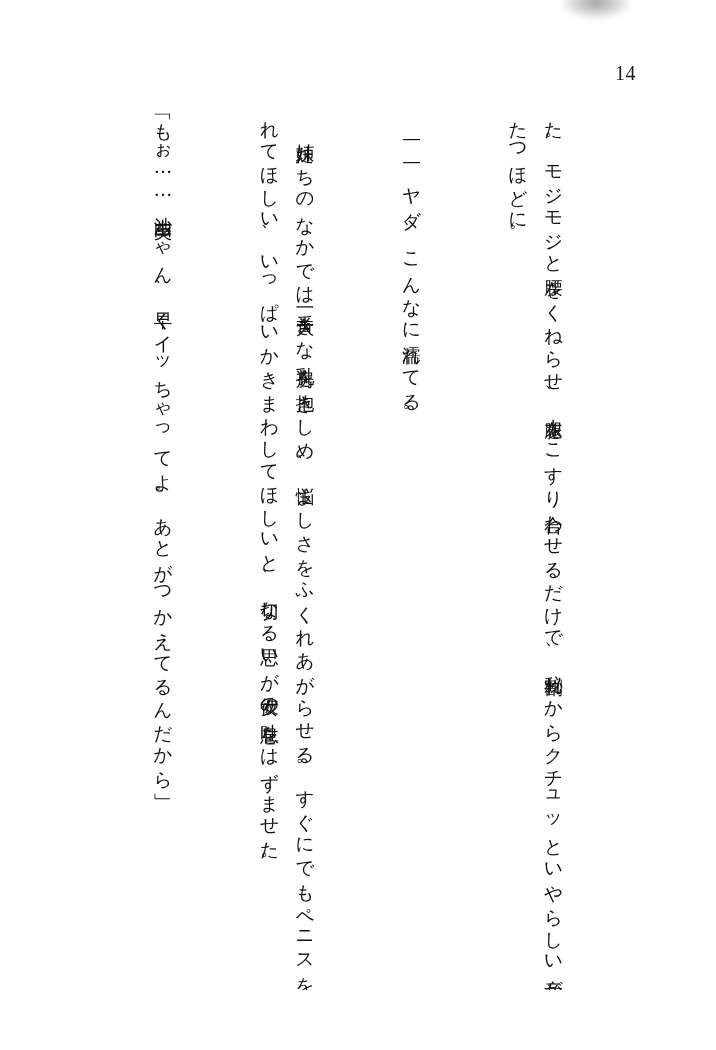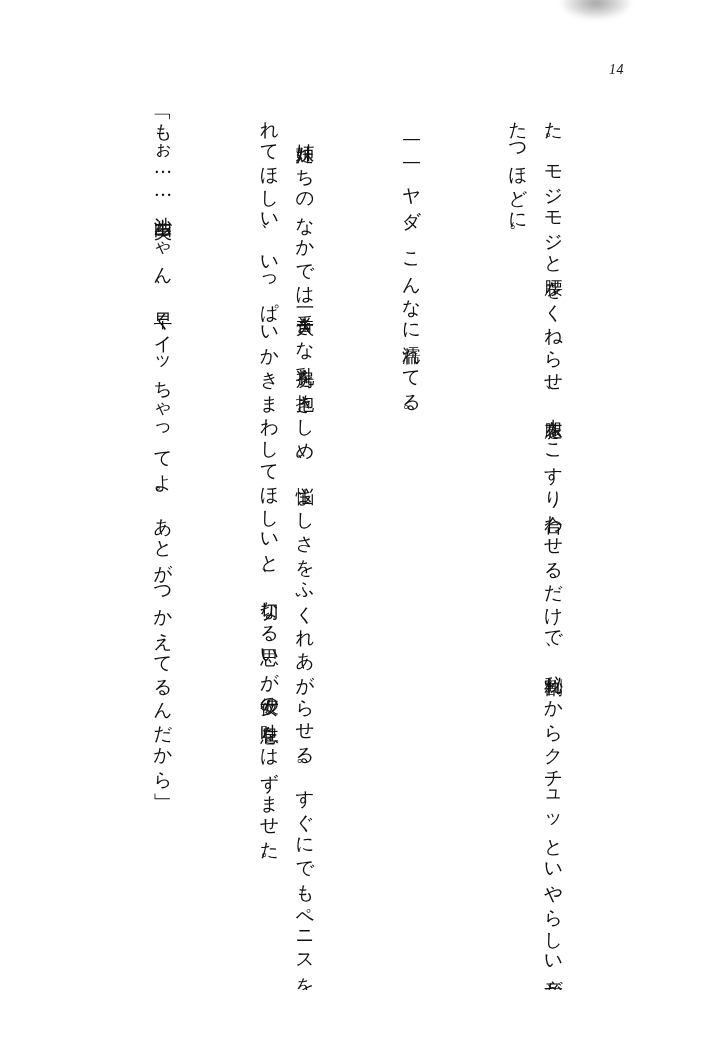--- a/index.html
+++ b/index.html
@@ -24,23 +24,22 @@
     width: 72px;
     height: 34px;
     border-radius: 50%;
     background: radial-gradient(ellipse at center, rgba(90,90,90,0.55) 0%, rgba(140,140,140,0.30) 45%, rgba(255,255,255,0) 72%);
     filter: blur(2px);
   }
 
   .page-number {
     position: absolute;
     top: 62px;
-    right: 92px;
-    font-size: 14px;
-    font-style: italic;
+    right: 80px;
+    font-size: 20px;
     font-family: "Liberation Serif", serif;
     letter-spacing: 0.5px;
     color: #1a1a1a;
   }
 
   
   .text-block {
     position: absolute;
     top: 108px;
     right: 74px;

